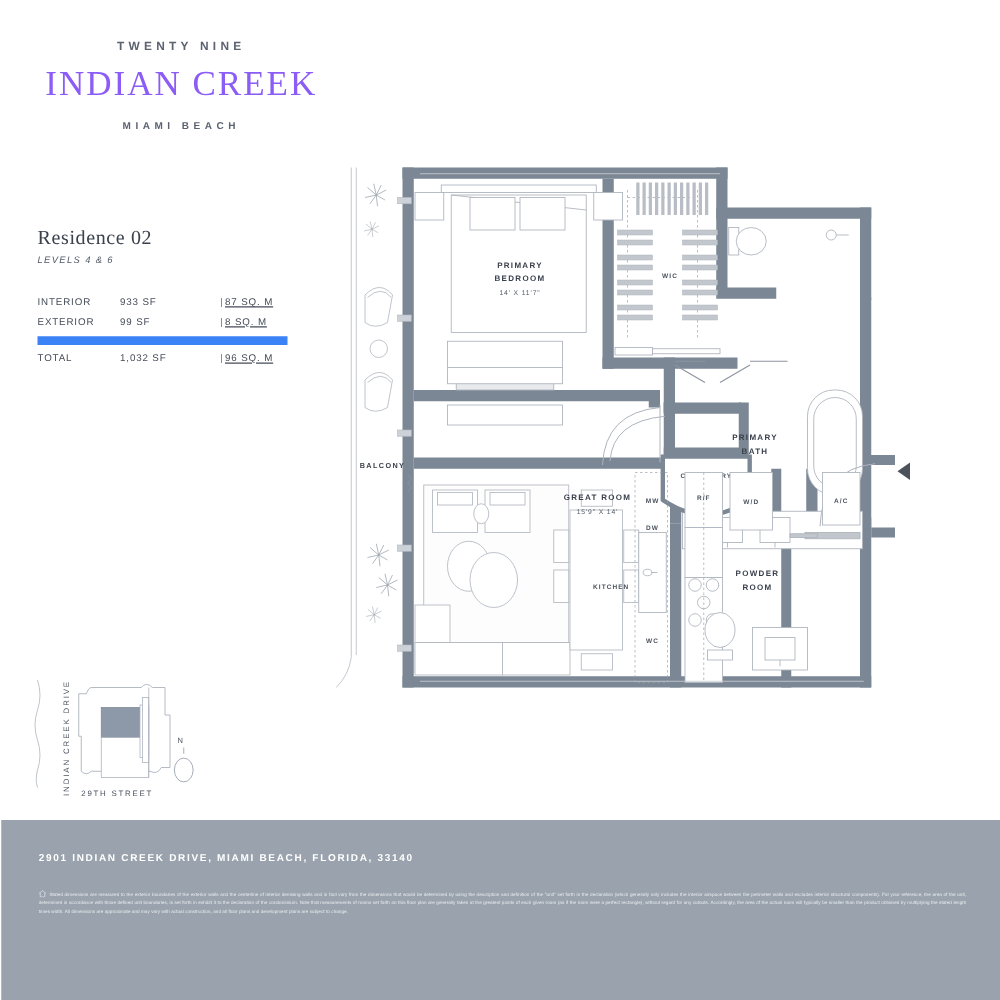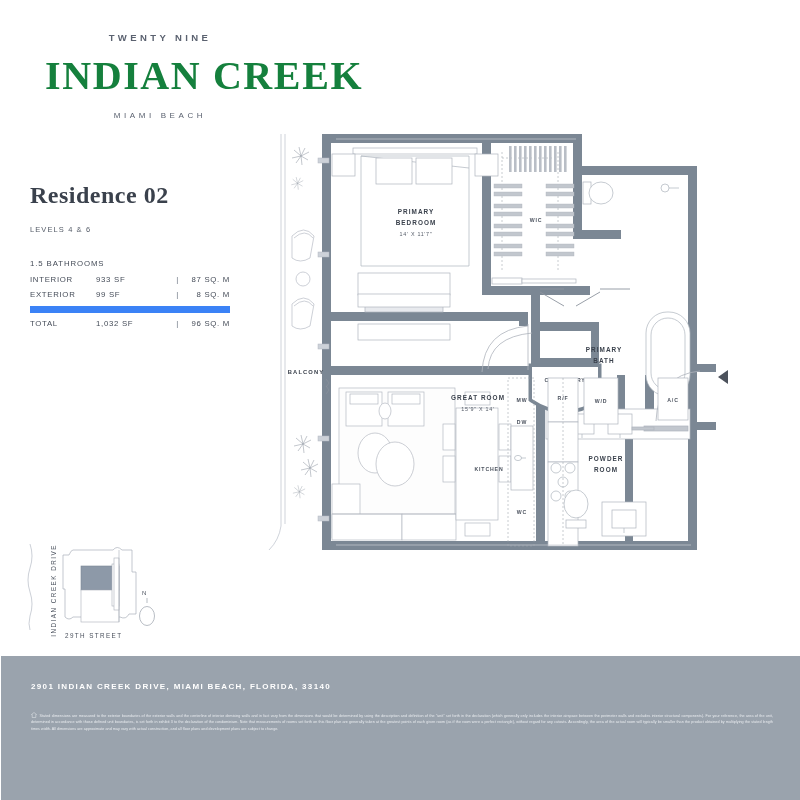--- a/index.html
+++ b/index.html
@@ -7,49 +7,49 @@
     width:800px;height:800px;
     background:#ffffff;
     font-family:"Liberation Sans", sans-serif;
     color:#3d4450;
     overflow:hidden;
     position:relative;
   }
   .sheet{position:absolute;inset:0;}
 
   
-  .brand{position:absolute;left:30px;top:32px;width:230px;text-align:center;margin-left:15px;}
+  .brand{position:absolute;left:30px;top:32px;width:230px;text-align:center;}
   .brand-eyebrow{
     font-size:9.5px;letter-spacing:3.4px;color:#5b6270;font-weight:600;
   }
   .brand-name{
     font-family:"Liberation Serif", serif;
-    font-size:40px;letter-spacing:1.6px;color:#15803d;
-    margin-top:9px;font-weight:700;white-space:nowrap;
+    font-size:28px;letter-spacing:1.6px;color:#8b5cf6;
+    margin-top:9px;font-weight:400;white-space:nowrap;
   }
   .brand-city{
-    font-size:8px;letter-spacing:3.6px;color:#5b6270;margin-top:12px;font-weight:400;
+    font-size:8px;letter-spacing:3.6px;color:#5b6270;margin-top:12px;font-weight:700;
   }
 
   
   .res{position:absolute;left:30px;top:182px;width:200px;}
   .res-title{
     font-family:"Liberation Serif", serif;
-    font-size:24px;color:#3a414c;letter-spacing:.5px;font-weight:700;
-  }
-  .res-levels{font-size:7.5px;letter-spacing:1.1px;color:#555c68;margin-top:16px;}
+    font-size:16px;color:#3a414c;letter-spacing:.5px;font-weight:400;
+  }
+  .res-levels{font-size:7.5px;letter-spacing:1.1px;color:#555c68;margin-top:3px;font-style:italic;}
   .spec-list{margin-top:22px;}
   .spec-row{
     display:flex;font-size:7.8px;letter-spacing:.7px;color:#454c58;
     padding:3.2px 0;align-items:baseline;
   }
   .spec-row .lbl{flex:0 0 66px;}
   .spec-row .v1{flex:1;text-align:left;padding-right:5px;}
   .spec-row .sep{flex:0 0 5px;text-align:center;color:#6b7280;}
-  .spec-row .v2{flex:0 0 50px;text-align:right;}
+  .spec-row .v2{flex:0 0 50px;text-decoration:underline;}
   .spec-row.plain{letter-spacing:.9px;}
   .spec-row.total{border-top:7px solid #3b82f6;margin-top:4px;padding-top:6px;}
 
   
   .keyplan{position:absolute;left:24px;top:536px;width:180px;height:110px;}
   .street-v{
     position:absolute;left:26px;top:8px;
     font-size:6.3px;letter-spacing:1.5px;color:#4a515d;
     writing-mode:vertical-rl;transform:rotate(180deg);white-space:nowrap;
   }
@@ -97,23 +97,20 @@
   <div class="brand">
     <div class="brand-eyebrow">TWENTY NINE</div>
     <div class="brand-name">INDIAN CREEK</div>
     <div class="brand-city">MIAMI BEACH</div>
   </div>
 
   <div class="res">
     <div class="res-title">Residence 02</div>
     <div class="res-levels">LEVELS 4 &amp; 6</div>
     <div class="spec-list">
-      <div class="spec-row plain">
-        <span>1.5 BATHROOMS</span>
-      </div>
       <div class="spec-row">
         <span class="lbl">INTERIOR</span>
         <span class="v1">933 SF</span>
         <span class="sep">|</span>
         <span class="v2">87 SQ. M</span>
       </div>
       <div class="spec-row">
         <span class="lbl">EXTERIOR</span>
         <span class="v1">99 SF</span>
         <span class="sep">|</span>

